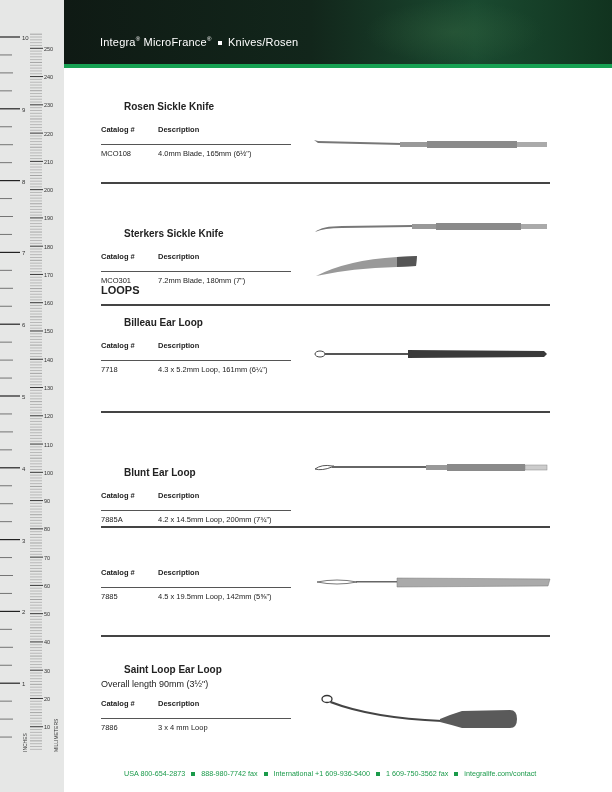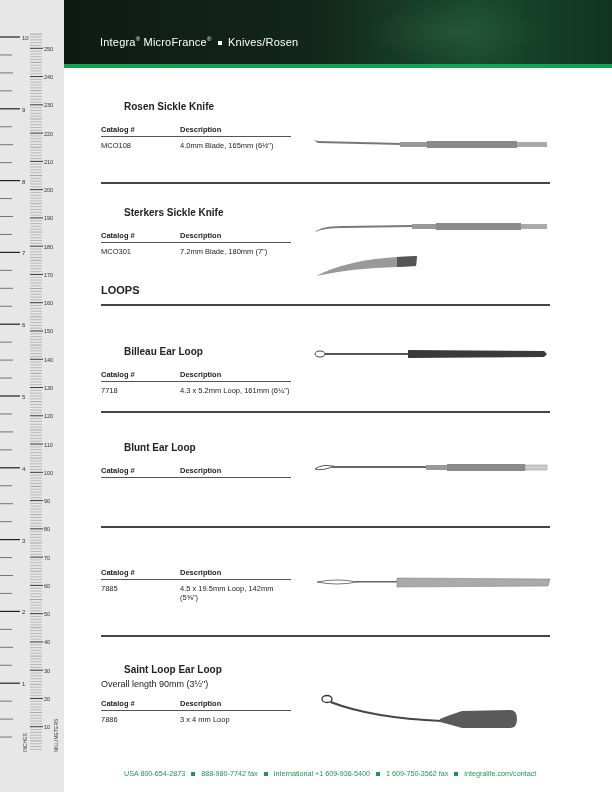--- a/index.html
+++ b/index.html
@@ -9,24 +9,24 @@
   .page-num{position:absolute;left:14px;top:770px;font-size:10px;color:#333;margin-top:24px;}
   .header{position:absolute;left:64px;top:0;width:548px;height:64px;background:linear-gradient(90deg,#0f1a14 0%,#12261b 45%,#1a4a30 75%,#11331f 100%);}
   .header .glow{position:absolute;left:300px;top:0;width:180px;height:64px;background:radial-gradient(ellipse at center,rgba(60,110,70,0.35),rgba(0,0,0,0) 70%);}
   .header-title{position:absolute;left:36px;top:36px;color:#fff;font-size:11px;letter-spacing:0.2px;}
   .header-title sup{font-size:6px;}
   .green-bar{position:absolute;left:64px;top:64px;width:548px;height:4px;background:#17a153;}
   .section{position:absolute;left:101px;width:190px;}
   .prod-title{font-size:10px;font-weight:bold;color:#222;margin:4px;padding-left:19px;}
   .prod-sub{font-size:9px;color:#222;margin-top:3px;}
   .tbl{margin-top:13px;width:190px;font-size:7.5px;}
-  .tbl-head{display:flex;font-weight:bold;border-bottom:1px solid #555;padding-bottom:2px;}
+  .tbl-head{display:flex;font-weight:bold;border-bottom:1px solid #555;padding-bottom:10px;}
   .tbl-row{display:flex;padding-top:4px;}
   .c1{width:57px;}
-  .c2{flex:1;margin-left:22px;}
+  .c2{flex:1;}
   .rule{position:absolute;left:101px;width:449px;height:1.5px;background:#444;}
   .loops{position:absolute;left:101px;top:284px;font-size:11px;font-weight:bold;text-align:center;}
   .instr{position:absolute;}
   .footer{position:absolute;left:124px;top:769px;font-size:7.2px;color:#1a9a4a;white-space:nowrap;}
   .footer .sep{display:inline-block;width:4px;height:4px;background:#1a9a4a;margin:0 6px;vertical-align:middle;}
 </style>
 </head>
 <body>
 
 <div id="ruler">
@@ -385,57 +385,61 @@
         <span class="c2">Description</span>
       </div>
     <div class="tbl-row">
         <span class="c1">MCO108</span>
         <span class="c2">4.0mm Blade, 165mm (6½")</span>
       </div>
   </div>
 </div>
 <div class="rule" style="top:182px"></div>
 
-<div class="section" style="top:203px">
+<div class="section" style="top:224px">
   <div class="prod-title">Sterkers Sickle Knife</div>
   <div class="tbl">
     <div class="tbl-head">
         <span class="c1">Catalog #</span>
         <span class="c2">Description</span>
       </div>
     <div class="tbl-row">
         <span class="c1">MCO301</span>
         <span class="c2">7.2mm Blade, 180mm (7")</span>
       </div>
   </div>
 </div>
 <div class="loops">LOOPS</div>
 <div class="rule" style="top:304px"></div>
 
-<div class="section" style="top:342px">
+<div class="section" style="top:313px">
   <div class="prod-title">Billeau Ear Loop</div>
   <div class="tbl">
     <div class="tbl-head">
         <span class="c1">Catalog #</span>
         <span class="c2">Description</span>
       </div>
     <div class="tbl-row">
         <span class="c1">7718</span>
         <span class="c2">4.3 x 5.2mm Loop, 161mm (6¼")</span>
       </div>
   </div>
 </div>
 <div class="rule" style="top:411px"></div>
 
-<div class="section" style="top:438px">
+<div class="section" style="top:463px">
   <div class="prod-title">Blunt Ear Loop</div>
   <div class="tbl">
     <div class="tbl-head">
         <span class="c1">Catalog #</span>
         <span class="c2">Description</span>
+      </div>
+    <div class="tbl-row">
+        <span class="c1">7885A</span>
+        <span class="c2">4.2 x 14.5mm Loop, 200mm (7¾")</span>
       </div>
   </div>
 </div>
 <div class="rule" style="top:526px"></div>
 
 <div class="section" style="top:555px">
   <div class="tbl">
     <div class="tbl-head">
         <span class="c1">Catalog #</span>
         <span class="c2">Description</span>

